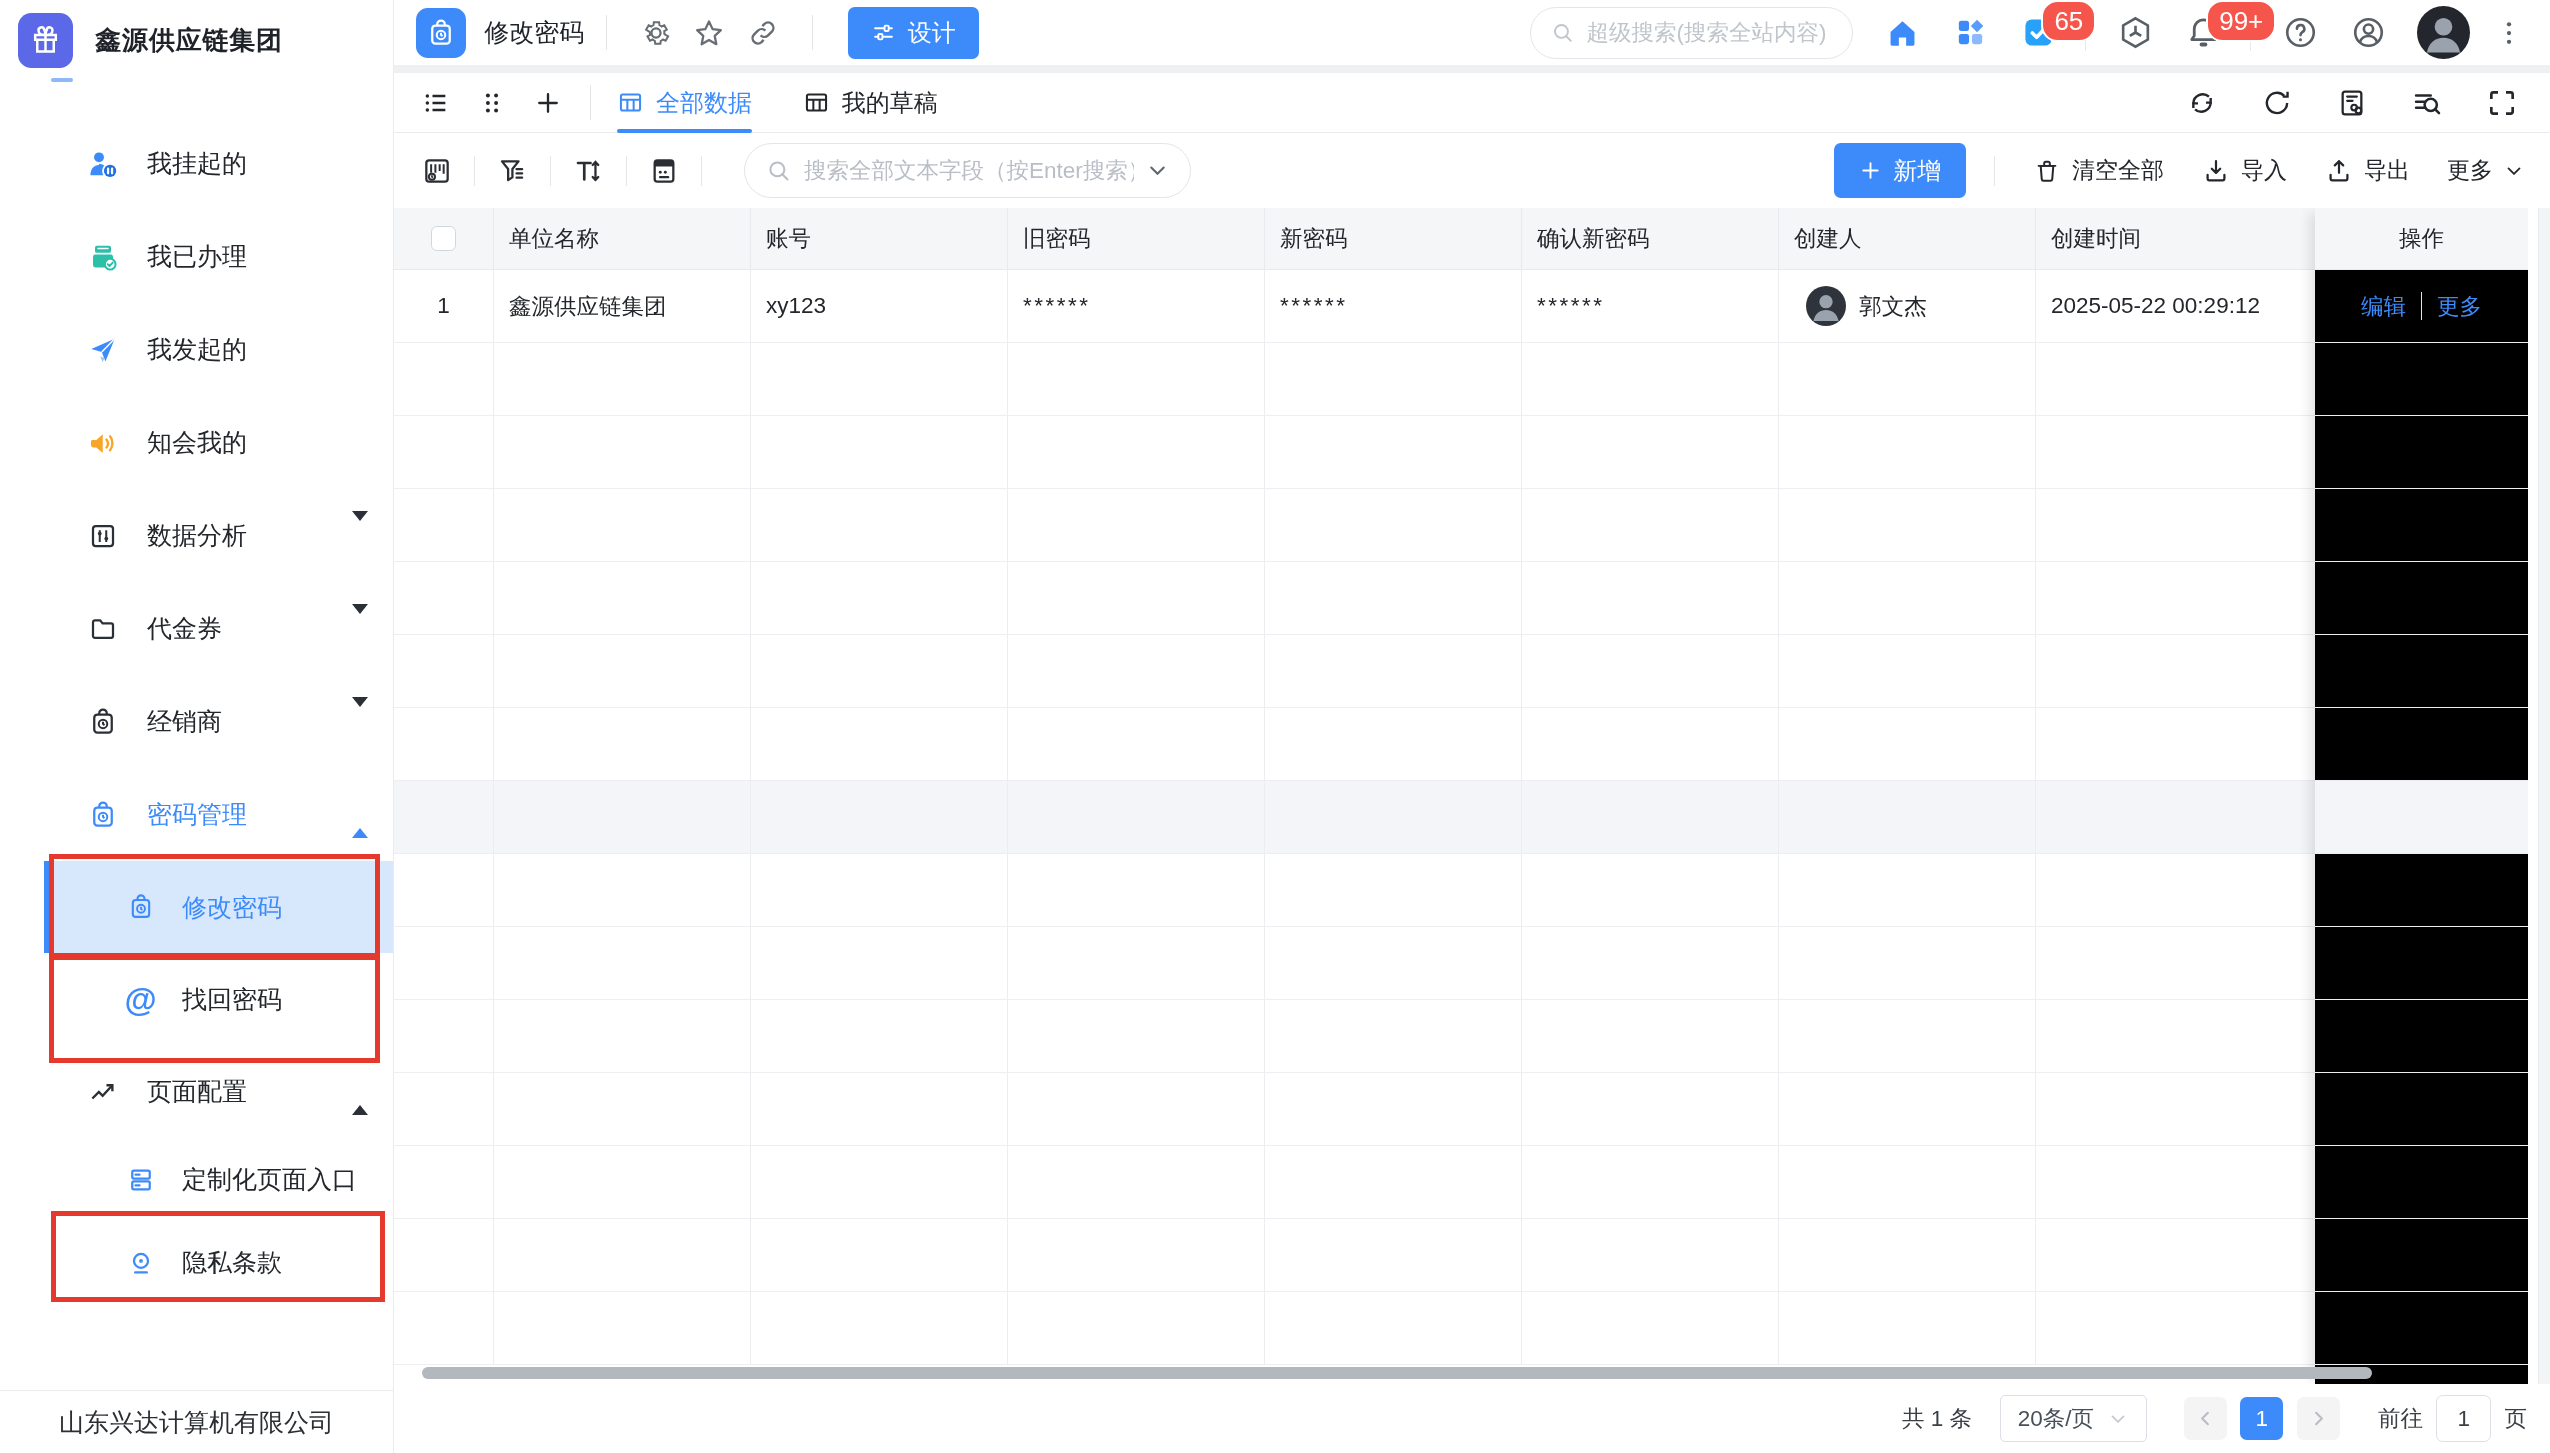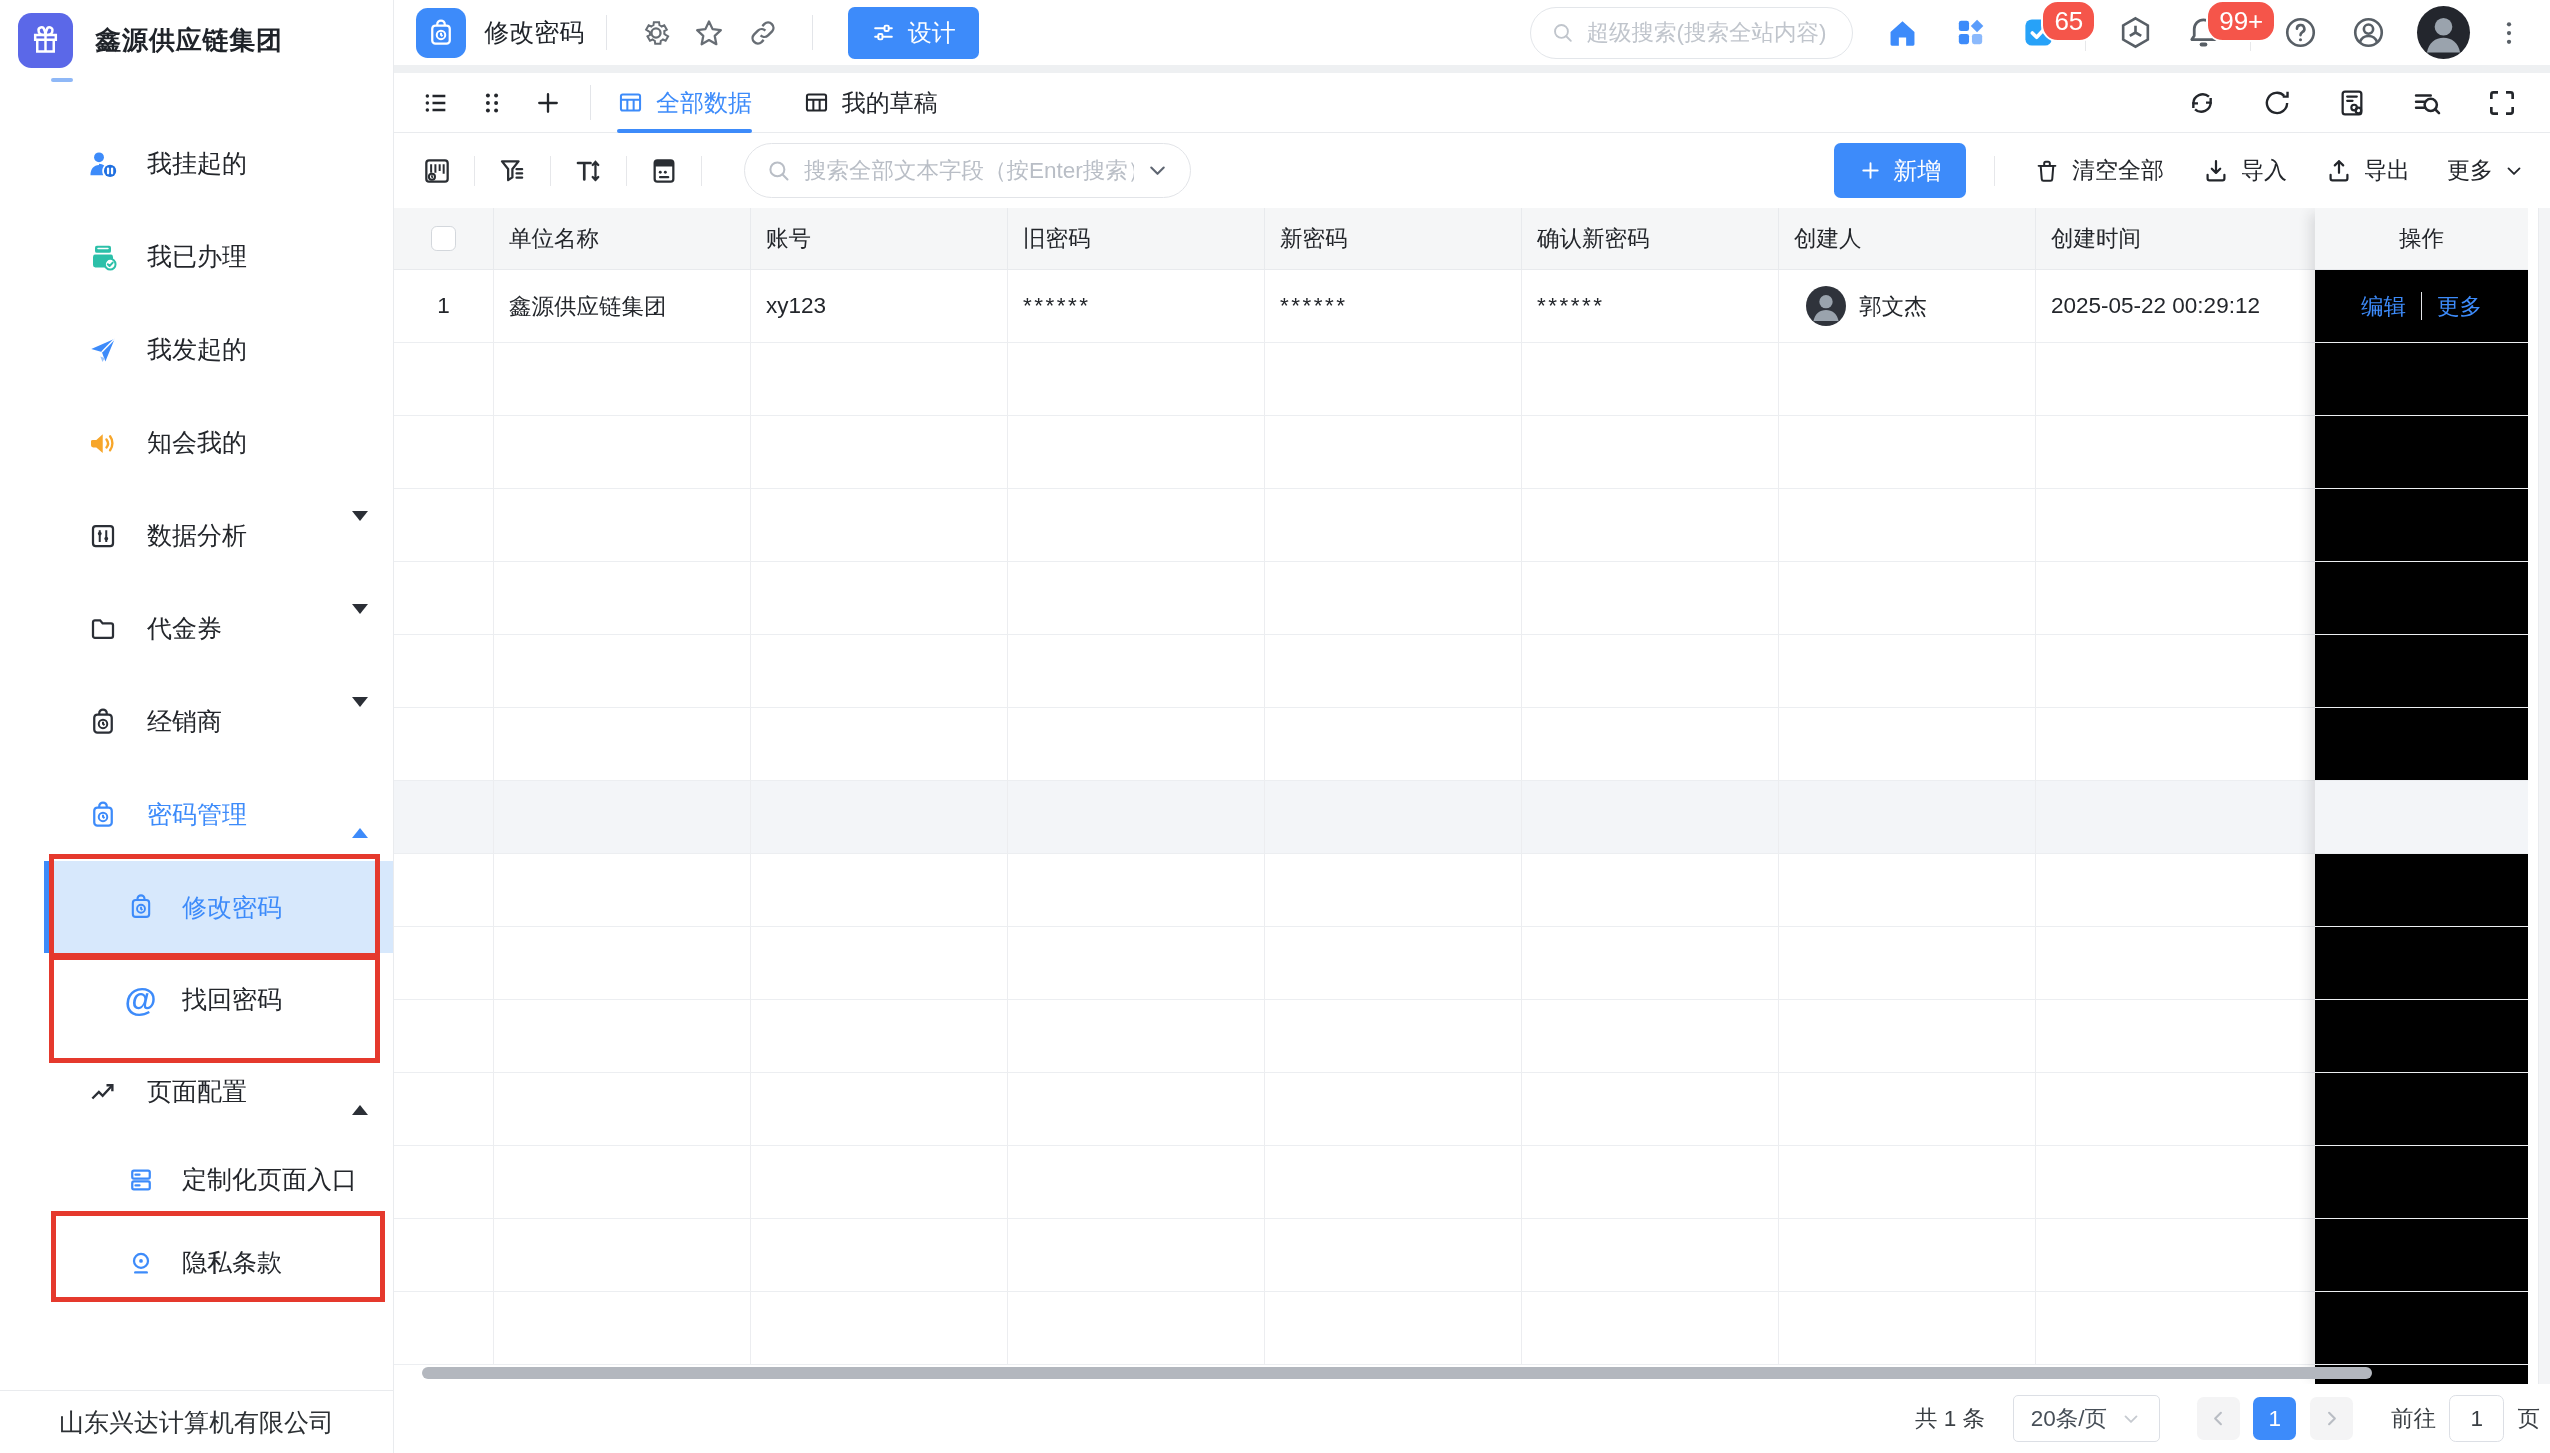--- a/index.html
+++ b/index.html
@@ -97,21 +97,21 @@
 
   .pinned { position:absolute; top:0; right:22px; bottom:0; width:213px; background:#000000; box-shadow:-10px 0 11.7px -5px rgba(31,35,41,.12); }
   .phead { height:62px; background:#f5f6f7; border-bottom:0.8px solid #e8eaed; display:flex; align-items:center; justify-content:center; font-size:22.5px; color:#23262b; }
   .prow { height:73px; border-bottom:0.8px solid #eceef1; display:flex; align-items:center; justify-content:center; gap:15px; font-size:22.5px; }
   .alink { color:#3d8bfa; cursor:pointer; }
   .ldiv { width:0.8px; height:28px; background:#e3e5e9; }
   .gutter { position:absolute; top:0; right:0; bottom:0; width:11.7px; background:#f3f4f6; border-left:0.8px solid #e9ebee; }
   .hscroll { position:absolute; left:27.5px; right:178px; bottom:5px; height:12.5px; border-radius:6.7px; background:#b3b7be; cursor:pointer; }
 
   
-  .pagination { height:69px; display:flex; align-items:center; justify-content:flex-end; padding-right:10px; background:#fff; font-size:22.5px; color:#3b4045; }
+  .pagination { height:69px; display:flex; align-items:center; justify-content:flex-end; padding-right:23px; background:#fff; font-size:22.5px; color:#3b4045; }
   .pg-total { margin-right:28px; }
   .pg-select { width:147px; height:47px; border:1.7px solid #dcdfe5; border-radius:5px; display:flex; align-items:center; justify-content:center; gap:13.3px; color:#474f58; cursor:pointer; margin-right:37px; }
   .pg-btn { width:43px; height:43px; border-radius:6.7px; background:#f4f4f5; display:flex; align-items:center; justify-content:center; color:#b9bdc4; cursor:pointer; margin-right:13.3px; }
   .pg-cur { width:43px; height:43px; border-radius:6.7px; background:#3d8bfa; color:#fff; display:flex; align-items:center; justify-content:center; cursor:pointer; margin-right:13.3px; }
   .pg-goto { display:flex; align-items:center; gap:13.3px; margin-left:25px; }
   .pg-goto input { width:55px; height:47px; border:1.7px solid #dcdfe5; border-radius:6.7px; text-align:center; font-size:22.5px; font-family:inherit; color:#3b4045; outline:none; }
 </style>
 </head>
 <body>
 

